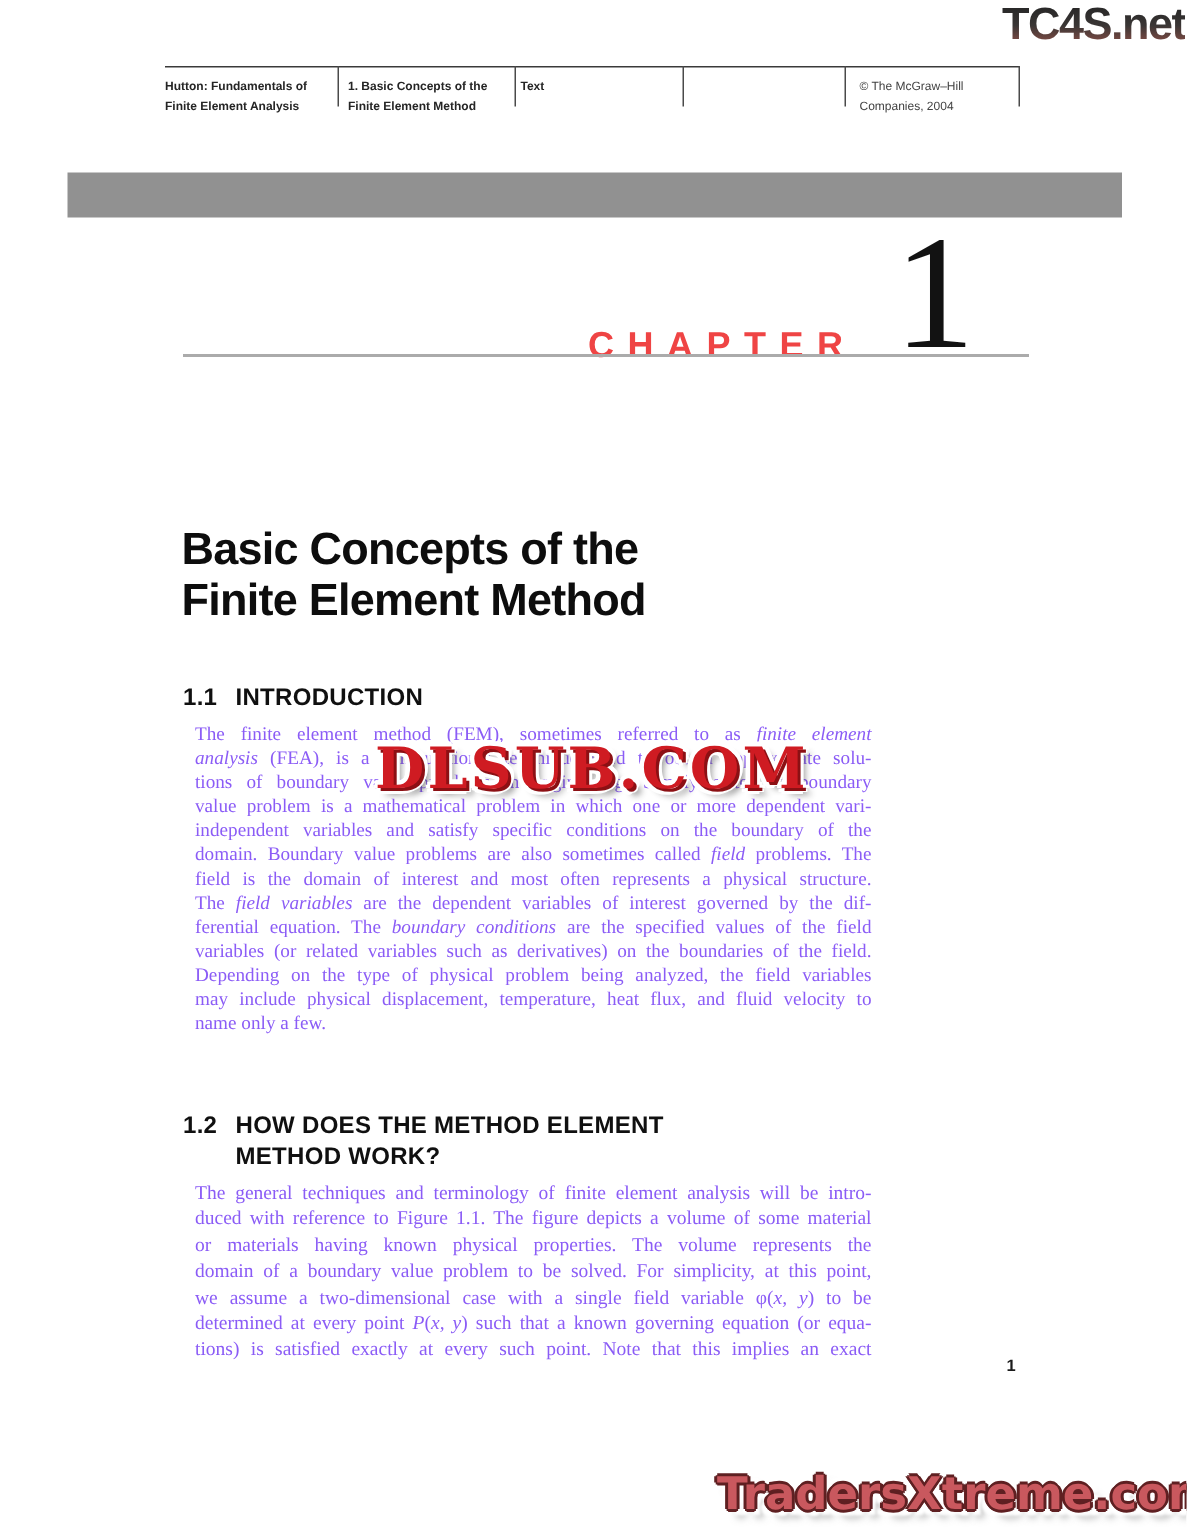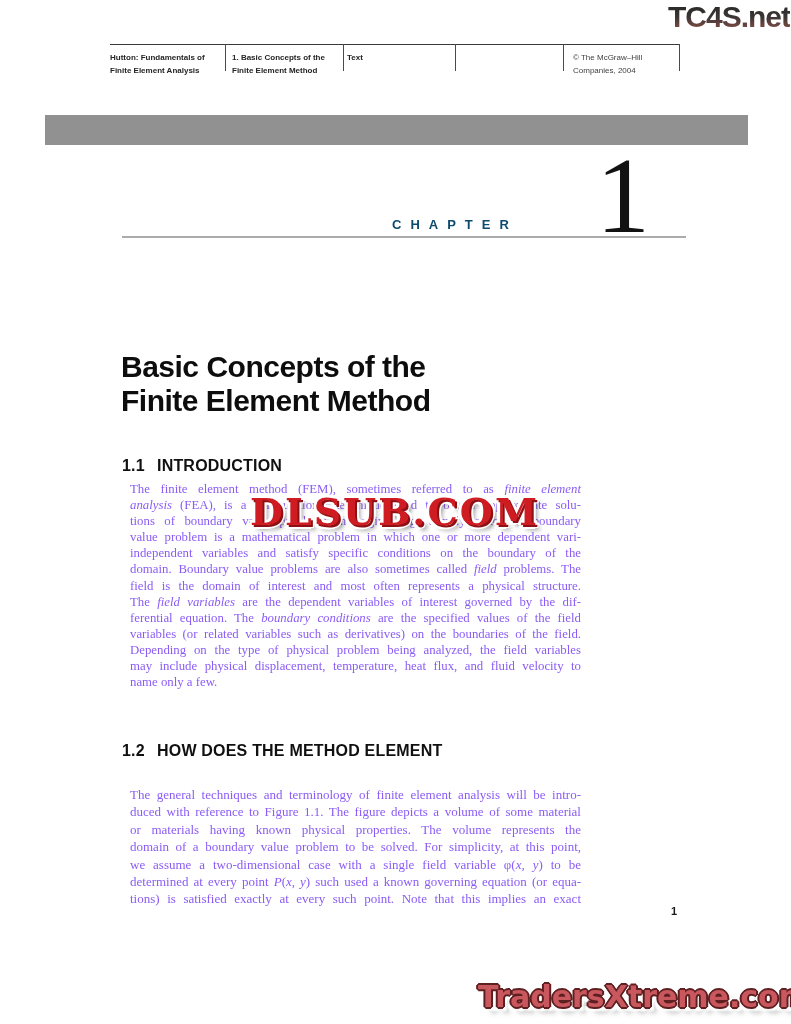--- a/index.html
+++ b/index.html
@@ -60,23 +60,23 @@
     width: 703px; height: 30px;
     background: #919191;
   }
 
   
   .chapter-label {
     position: absolute;
     left: 392px; top: 217px;
     font-family: "Liberation Sans", sans-serif;
     font-weight: bold;
-    font-size: 13px;
+    font-size: 24px;
     letter-spacing: 9px;
-    color: #0c4a6e;
+    color: #ef4444;
   }
   .chapter-number {
     position: absolute;
     left: 596px; top: 150px;
     font-family: "Liberation Serif", serif;
     font-size: 108px;
     line-height: 0.85;
     font-weight: normal;
     color: #121212;
   }
@@ -231,28 +231,29 @@
       <div class="tline tline-last"><span>name only a few.</span></div>
     </div>
 
   <div class="wm-overlay">DLSUB.COM</div>
 
   <div class="sec-heading" style="top:740px">
     <div class="row">
       <span class="num">1.2</span>
       <span>HOW DOES THE METHOD ELEMENT</span>
     </div>
+    <div class="cont">METHOD WORK?</div>
   </div>
   <div class="para para-2">
       <div class="tline"><span>The general techniques and terminology of finite element analysis will be intro-</span></div>
       <div class="tline"><span>duced with reference to Figure 1.1. The figure depicts a volume of some material</span></div>
       <div class="tline"><span>or materials having known physical properties. The volume represents the</span></div>
       <div class="tline"><span>domain of a boundary value problem to be solved. For simplicity, at this point,</span></div>
       <div class="tline"><span>we assume a two-dimensional case with a single field variable φ(</span><span class="it">x, y</span><span>) to be</span></div>
-      <div class="tline"><span>determined at every point </span><span class="it">P</span><span>(</span><span class="it">x, y</span><span>) such used a known governing equation (or equa-</span></div>
+      <div class="tline"><span>determined at every point </span><span class="it">P</span><span>(</span><span class="it">x, y</span><span>) such that a known governing equation (or equa-</span></div>
       <div class="tline"><span>tions) is satisfied exactly at every such point. Note that this implies an exact</span></div>
     </div>
 
   <div class="page-number">1</div>
 
   <div class="wm-bottom">TradersXtreme.com</div>
 
 </div>
 
 </body></html>

